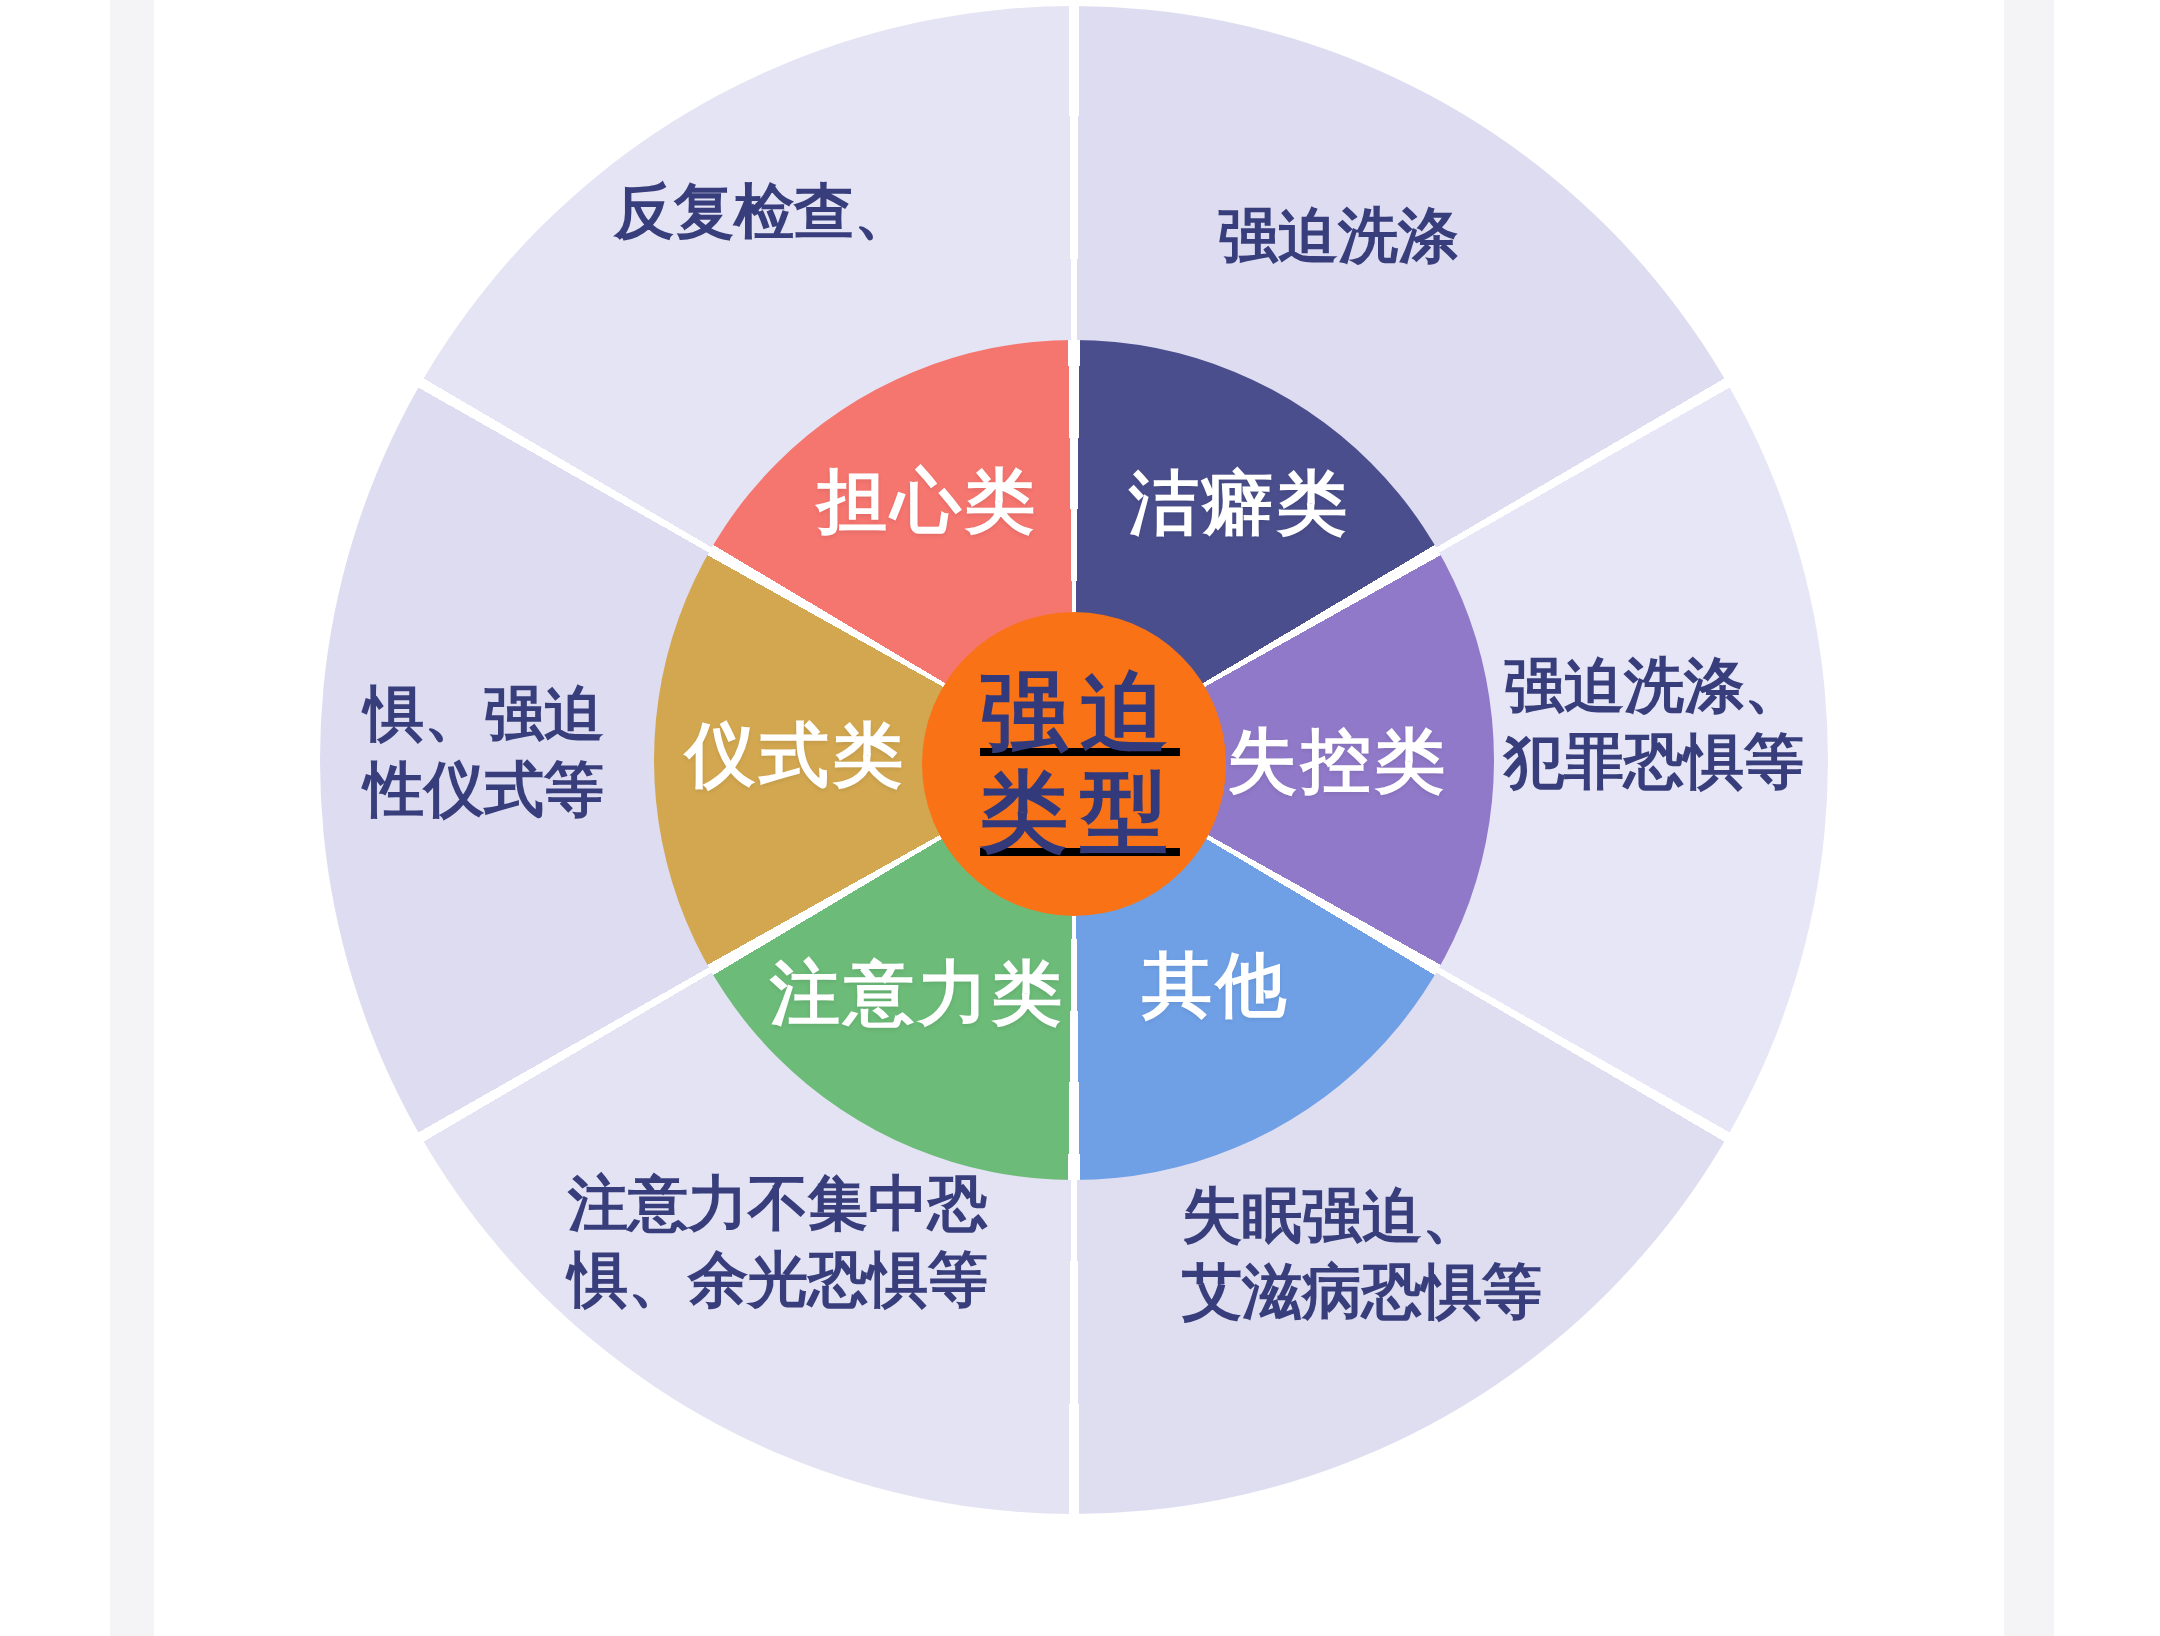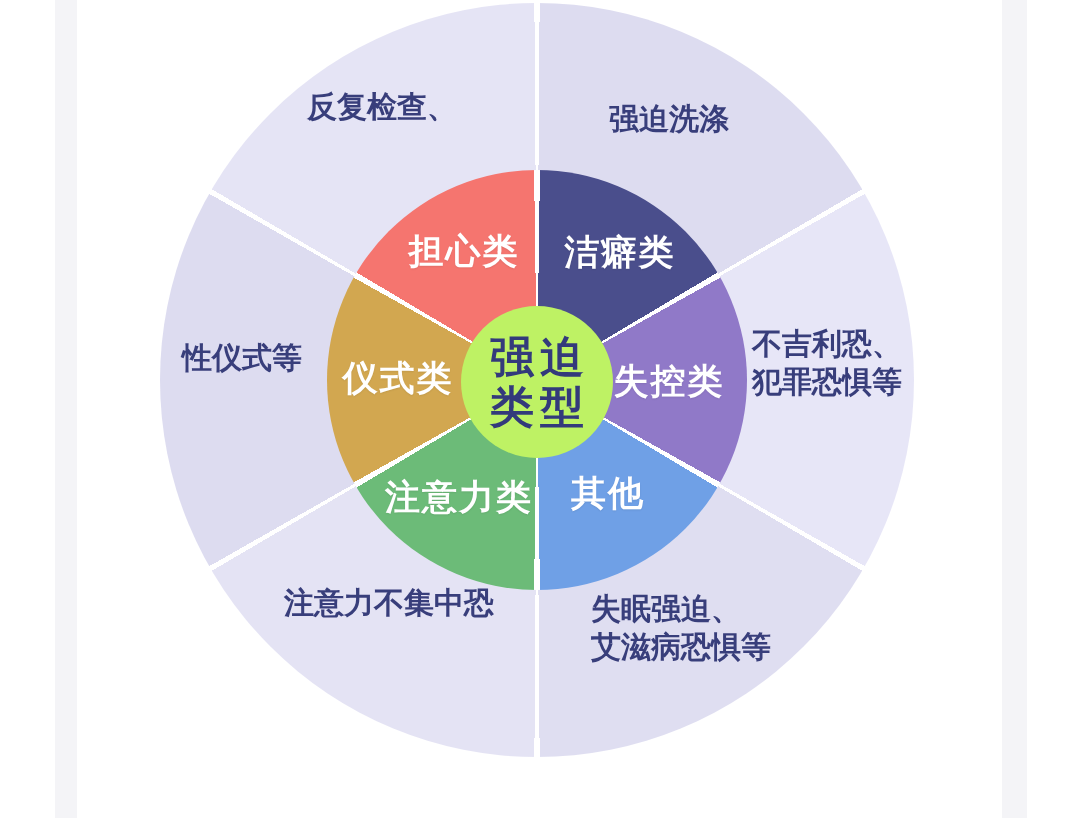--- a/index.html
+++ b/index.html
@@ -48,49 +48,51 @@
 </head>
 <body style="background: rgb(255, 255, 255);">
 
 <div class="edge-strip" id="strip-left" style="background: rgb(244, 244, 247);"></div>
 <div class="edge-strip" id="strip-right" style="background: rgb(244, 244, 247);"></div>
 
 <div id="outer-wheel" style="background: conic-gradient(rgb(255, 255, 255) 0deg, rgb(255, 255, 255) 0.4deg, rgb(221, 220, 240) 0.4deg, rgb(221, 220, 240) 59.6deg, rgb(255, 255, 255) 59.6deg, rgb(255, 255, 255) 60deg, rgb(255, 255, 255) 60deg, rgb(255, 255, 255) 60.4deg, rgb(231, 230, 247) 60.4deg, rgb(231, 230, 247) 119.6deg, rgb(255, 255, 255) 119.6deg, rgb(255, 255, 255) 120deg, rgb(255, 255, 255) 120deg, rgb(255, 255, 255) 120.4deg, rgb(223, 222, 241) 120.4deg, rgb(223, 222, 241) 179.6deg, rgb(255, 255, 255) 179.6deg, rgb(255, 255, 255) 180deg, rgb(255, 255, 255) 180deg, rgb(255, 255, 255) 180.4deg, rgb(228, 227, 244) 180.4deg, rgb(228, 227, 244) 239.6deg, rgb(255, 255, 255) 239.6deg, rgb(255, 255, 255) 240deg, rgb(255, 255, 255) 240deg, rgb(255, 255, 255) 240.4deg, rgb(221, 220, 240) 240.4deg, rgb(221, 220, 240) 299.6deg, rgb(255, 255, 255) 299.6deg, rgb(255, 255, 255) 300deg, rgb(255, 255, 255) 300deg, rgb(255, 255, 255) 300.4deg, rgb(229, 228, 245) 300.4deg, rgb(229, 228, 245) 359.6deg, rgb(255, 255, 255) 359.6deg, rgb(255, 255, 255) 360deg);"></div>
 
 <div id="pie" style="background: conic-gradient(rgb(255, 255, 255) 0deg, rgb(255, 255, 255) 0.8deg, rgb(74, 78, 140) 0.8deg, rgb(74, 78, 140) 59.2deg, rgb(255, 255, 255) 59.2deg, rgb(255, 255, 255) 60deg, rgb(255, 255, 255) 60deg, rgb(255, 255, 255) 60.8deg, rgb(144, 121, 200) 60.8deg, rgb(144, 121, 200) 119.2deg, rgb(255, 255, 255) 119.2deg, rgb(255, 255, 255) 120deg, rgb(255, 255, 255) 120deg, rgb(255, 255, 255) 120.8deg, rgb(111, 160, 230) 120.8deg, rgb(111, 160, 230) 179.2deg, rgb(255, 255, 255) 179.2deg, rgb(255, 255, 255) 180deg, rgb(255, 255, 255) 180deg, rgb(255, 255, 255) 180.8deg, rgb(108, 187, 120) 180.8deg, rgb(108, 187, 120) 239.2deg, rgb(255, 255, 255) 239.2deg, rgb(255, 255, 255) 240deg, rgb(255, 255, 255) 240deg, rgb(255, 255, 255) 240.8deg, rgb(210, 167, 80) 240.8deg, rgb(210, 167, 80) 299.2deg, rgb(255, 255, 255) 299.2deg, rgb(255, 255, 255) 300deg, rgb(255, 255, 255) 300deg, rgb(255, 255, 255) 300.8deg, rgb(245, 117, 111) 300.8deg, rgb(245, 117, 111) 359.2deg, rgb(255, 255, 255) 359.2deg, rgb(255, 255, 255) 360deg);"></div>
 
-<div id="hub" style="background: #bef264;">
+<div id="hub" style="background: #f97316; text-decoration: underline;">
   <div class="hub-line" style="color: rgb(51, 58, 123);">强迫</div>
   <div class="hub-line" style="color: rgb(51, 58, 123);">类型</div>
 </div>
 
 <div class="seg-label" style="left:620px;top:252px;">洁癖类</div>
 <div class="seg-label" style="left:669px;top:381px;">失控类</div>
 <div class="seg-label" style="left:608px;top:493px;">其他</div>
 <div class="seg-label" style="left:459px;top:497px;">注意力类</div>
 <div class="seg-label" style="left:398px;top:378px;">仪式类</div>
 <div class="seg-label" style="left:464px;top:251px;text-align:center;">担心类</div>
 
 <div class="annotation" style="left: 307px; top: 88px; color: rgb(56, 62, 123);">
   <div>反复检查、</div>
 </div>
 
 <div class="annotation" style="left: 609px; top: 100px; color: rgb(56, 62, 123);">
   <div>强迫洗涤</div>
 </div>
 
 <div class="annotation" style="left: 752px; top: 325px; color: rgb(56, 62, 123);">
-  <div>不吉利恐、</div>
+  <div>强迫洗涤、</div>
   <div>犯罪恐惧等</div>
 </div>
 
 <div class="annotation" style="left: 182px; top: 339px; color: rgb(56, 62, 123);">
+  <div>惧、强迫</div>
   <div>性仪式等</div>
 </div>
 
 <div class="annotation" style="left: 284px; top: 584px; color: rgb(56, 62, 123);">
   <div>注意力不集中恐</div>
+  <div>惧、余光恐惧等</div>
 </div>
 
 <div class="annotation" style="left: 591px; top: 590px; color: rgb(56, 62, 123);">
   <div>失眠强迫、</div>
   <div>艾滋病恐惧等</div>
 </div>
 
 </body></html>

